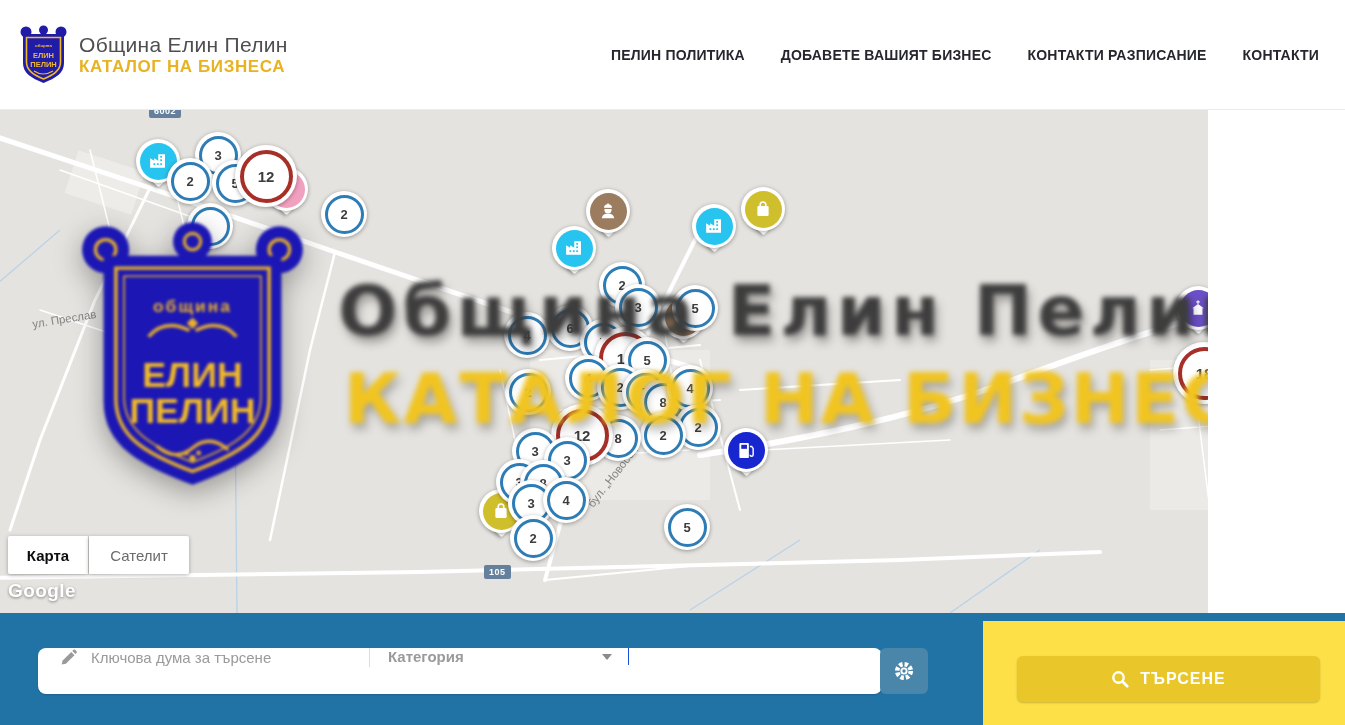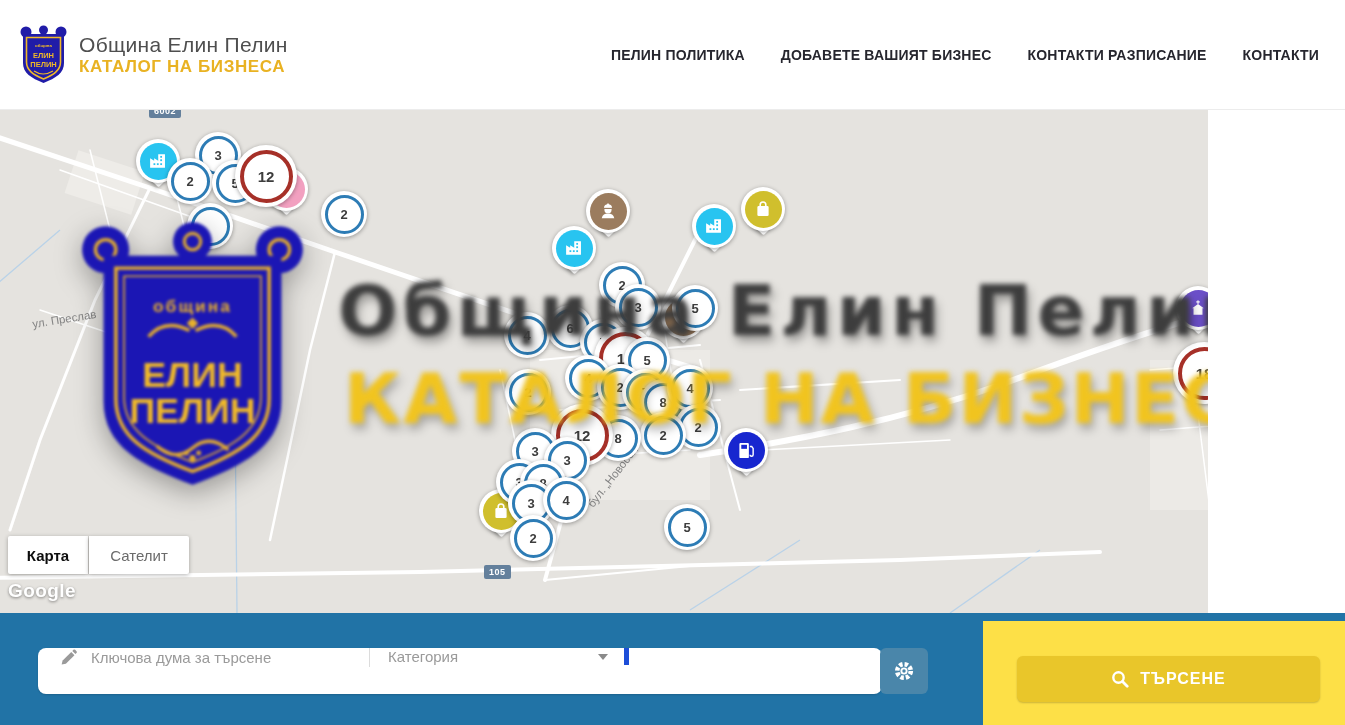--- a/index.html
+++ b/index.html
@@ -61,21 +61,21 @@
 
   
   .searchbar{position:relative;width:1345px;height:112px;background:#2173a6;}
   .searchbar .right-panel{position:absolute;left:983px;top:8px;width:362px;height:112px;background:#fde047;}
   .searchbox{position:absolute;left:26px;top:35px;width:844px;height:46px;background:#fff;border-radius:8px;display:flex;align-items:flex-start;box-shadow:0 1px 2px rgba(0,0,0,.15);margin-left:12px;}
   .searchbox .seg{display:flex;align-items:center;box-sizing:border-box;}
   .seg.keyword{width:332px;border-right:1px solid #dcdcdc;padding-left:22px;gap:12px;}
   .seg.keyword input{border:none;outline:none;font-size:15px;color:#555;width:250px;font-family:"Liberation Sans",sans-serif;background:transparent;}
   .seg.keyword input::placeholder{color:#9a9a9a;}
   .seg.select{justify-content:space-between;padding:0 16px 0 18px;font-size:15px;color:#9a9a9a;cursor:pointer;}
-  .seg.cat{width:259px;border-right:5px solid #1d4ed8;}
+  .seg.cat{width:259px;border-right:1px solid #1d4ed8;font-weight:bold;}
   .seg.loc{width:253px;}
   .caret{width:0;height:0;border-left:5px solid transparent;border-right:5px solid transparent;border-top:6px solid #8a8a8a;}
   .gear-btn{position:absolute;left:880px;top:35px;width:48px;height:46px;background:#4a86aa;border-radius:6px;display:flex;align-items:center;justify-content:center;cursor:pointer;}
   .search-btn{position:absolute;left:34px;top:35px;width:303px;height:46px;background:#e9c62a;border:none;border-radius:6px;display:flex;align-items:center;justify-content:center;gap:11px;color:#fff;font-size:16px;font-weight:700;letter-spacing:1px;font-family:"Liberation Sans",sans-serif;cursor:pointer;box-shadow:0 1px 2px rgba(0,0,0,.2);}
 </style>
 </head>
 <body>
 
 <div class="page">
 

